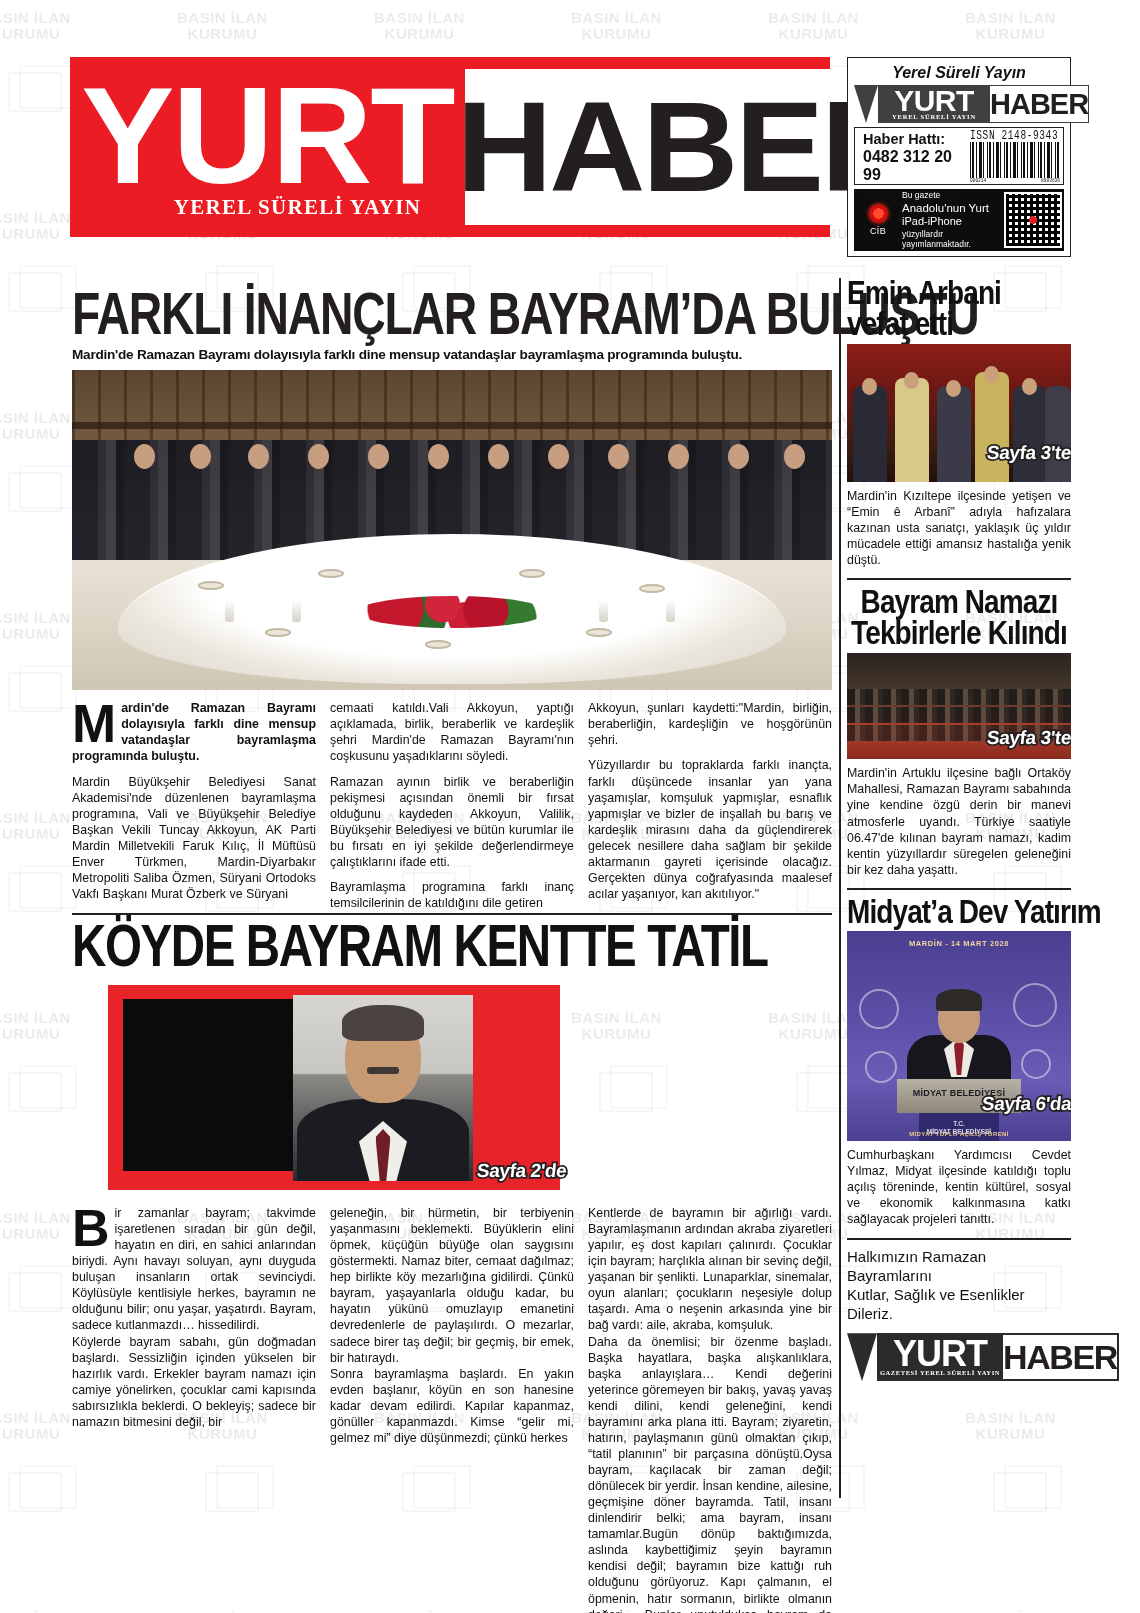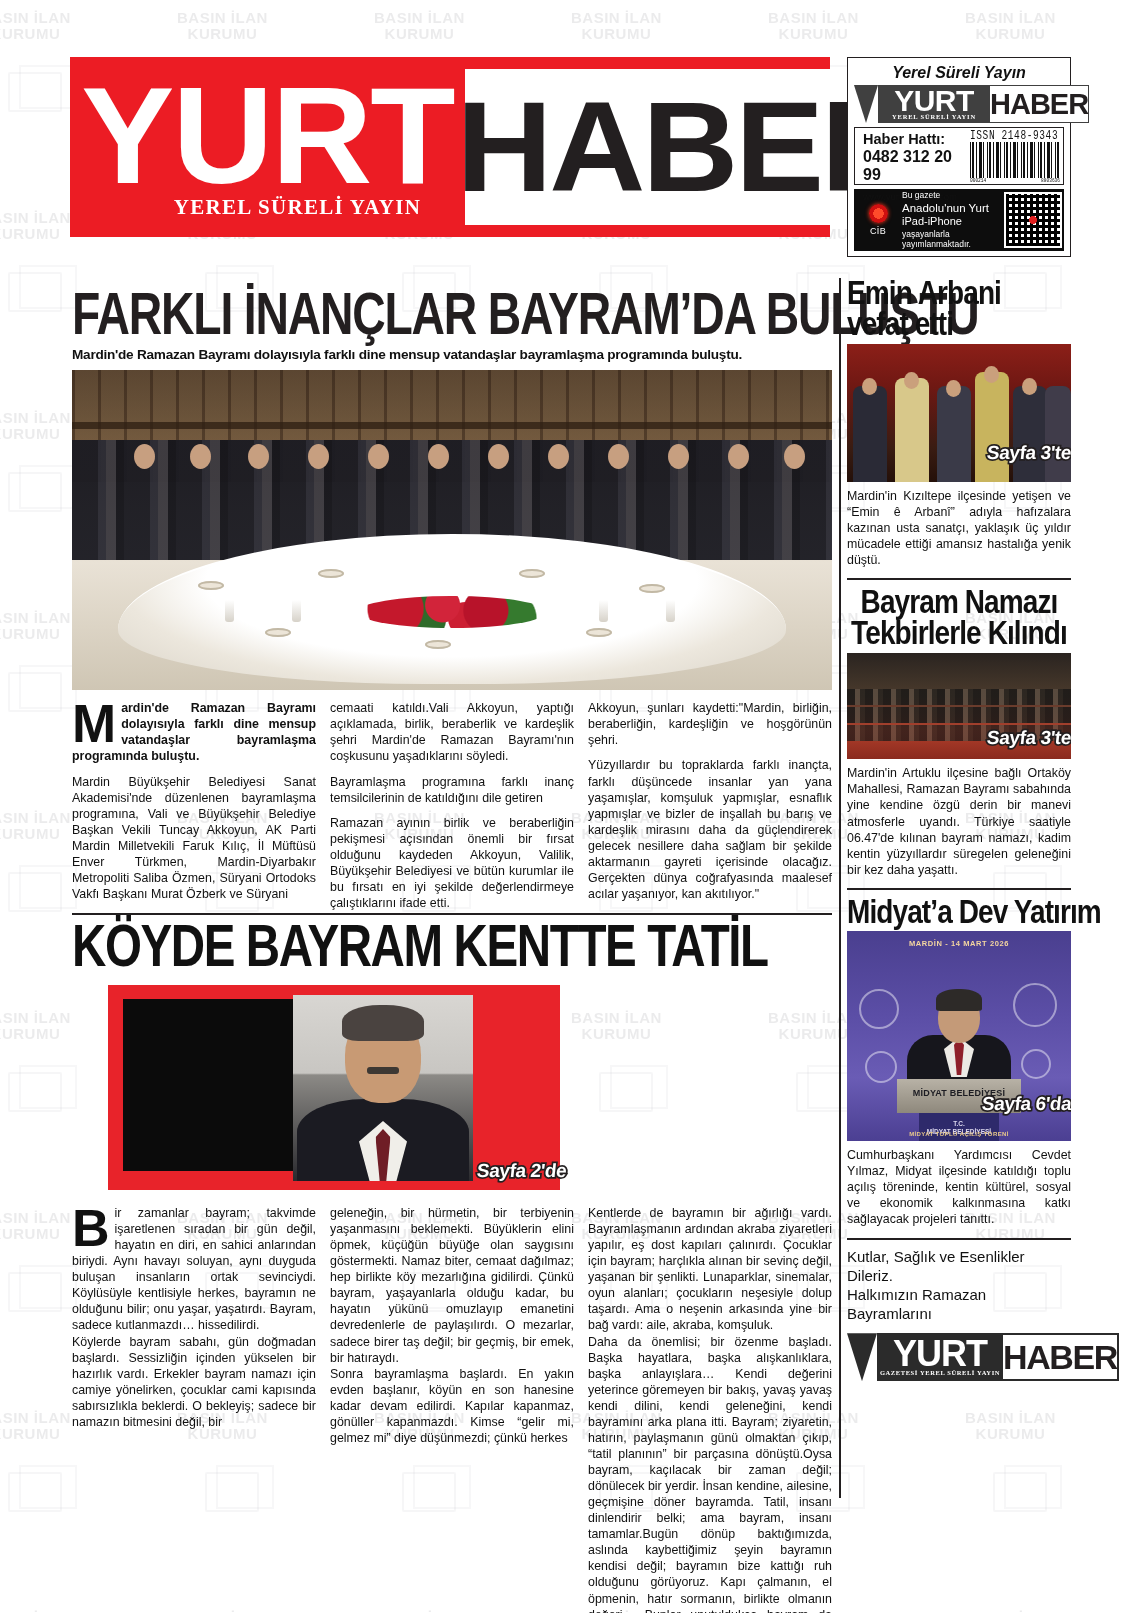--- a/index.html
+++ b/index.html
@@ -761,21 +761,21 @@
 
     <div id="appbox">
       <div id="cib">
         <div id="cib-dot"></div>
         <div id="cib-label">CİB</div>
       </div>
       <div id="apptext">
         <div class="l1">Bu gazete</div>
         <div class="l2">Anadolu'nun Yurt</div>
         <div class="l3">iPad-iPhone</div>
-        <div class="l4">yaşayanlarla</div>
+        <div class="l4">yüzyıllardır</div>
         <div class="l5">yayımlanmaktadır.</div>
       </div>
       <div id="qr"></div>
     </div>
   </div>
 
   <div id="lead-head">FARKLI İNANÇLAR BAYRAM’DA BULUŞTU</div>
   <div id="lead-sub">Mardin'de Ramazan Bayramı dolayısıyla farklı dine mensup vatandaşlar bayramlaşma programında buluştu.</div>
 
   <div id="lead-photo">
@@ -809,22 +809,22 @@
     </div>
   </div>
 
   <div class="maincol-wrap">
     <div class="maincol">
       <p class="dropcap-lead lead-bold">Mardin'de Ramazan Bayramı dolayısıyla farklı dine mensup vatandaşlar bayramlaşma programında buluştu.</p>
       <p>Mardin Büyükşehir Belediyesi Sanat Akademisi'nde düzenlenen bayramlaşma programına, Vali ve Büyükşehir Belediye Başkan Vekili Tuncay Akkoyun, AK Parti Mardin Milletvekili Faruk Kılıç, İl Müftüsü Enver Türkmen, Mardin-Diyarbakır Metropoliti Saliba Özmen, Süryani Ortodoks Vakfı Başkanı Murat Özberk ve Süryani</p>
     </div>
     <div class="maincol">
       <p>cemaati katıldı.Vali Akkoyun, yaptığı açıklamada, birlik, beraberlik ve kardeşlik şehri Mardin'de Ramazan Bayramı'nın coşkusunu yaşadıklarını söyledi.</p>
+      <p>Ramazan ayının birlik ve beraberliğin pekişmesi açısından önemli bir fırsat olduğunu kaydeden Akkoyun, Valilik, Büyükşehir Belediyesi ve bütün kurumlar ile bu fırsatı en iyi şekilde değerlendirmeye çalıştıklarını ifade etti.</p>
       <p>Bayramlaşma programına farklı inanç temsilcilerinin de katıldığını dile getiren</p>
-      <p>Ramazan ayının birlik ve beraberliğin pekişmesi açısından önemli bir fırsat olduğunu kaydeden Akkoyun, Valilik, Büyükşehir Belediyesi ve bütün kurumlar ile bu fırsatı en iyi şekilde değerlendirmeye çalıştıklarını ifade etti.</p>
     </div>
     <div class="maincol">
       <p>Akkoyun, şunları kaydetti:"Mardin, birliğin, beraberliğin, kardeşliğin ve hoşgörünün şehri.</p>
       <p>Yüzyıllardır bu topraklarda farklı inançta, farklı düşüncede insanlar yan yana yaşamışlar, komşuluk yapmışlar, esnaflık yapmışlar ve bizler de inşallah bu barış ve kardeşlik mirasını daha da güçlendirerek gelecek nesillere daha sağlam bir şekilde aktarmanın gayreti içerisinde olacağız. Gerçekten dünya coğrafyasında maalesef acılar yaşanıyor, kan akıtılıyor."</p>
     </div>
   </div>
 
   <hr class="rule" style="left:72px; top:905px; width:760px;">
 
   <div id="feat2-head">KÖYDE BAYRAM KENTTE TATİL</div>
@@ -921,22 +921,22 @@
         </div>
         <div class="pd-low-label">MİDYAT TOPLU AÇILIŞ TÖRENİ</div>
         <div class="sayfa-badge" style="right:0px; bottom:26px;">Sayfa 6'da</div>
       </div>
       <p class="rail-text">Cumhurbaşkanı Yardımcısı Cevdet Yılmaz, Midyat ilçesinde katıldığı toplu açılış töreninde, kentin kültürel, sosyal ve ekonomik kalkınmasına katkı sağlayacak projeleri tanıttı.</p>
     </div>
 
     <hr class="rail-rule">
 
     <div id="rail-bless">
+      <div>Halkımızın Ramazan Bayramlarını</div>
       <div>Kutlar, Sağlık ve Esenlikler Dileriz.</div>
-      <div>Halkımızın Ramazan Bayramlarını</div>
     </div>
 
     <div id="rail-logo">
       <div id="rl-tri"></div>
       <div id="rl-yurt">
         <span>YURT</span>
         <small>GAZETESİ YEREL SÜRELİ YAYIN</small>
       </div>
       <div id="rl-haber">HABER</div>
     </div>

